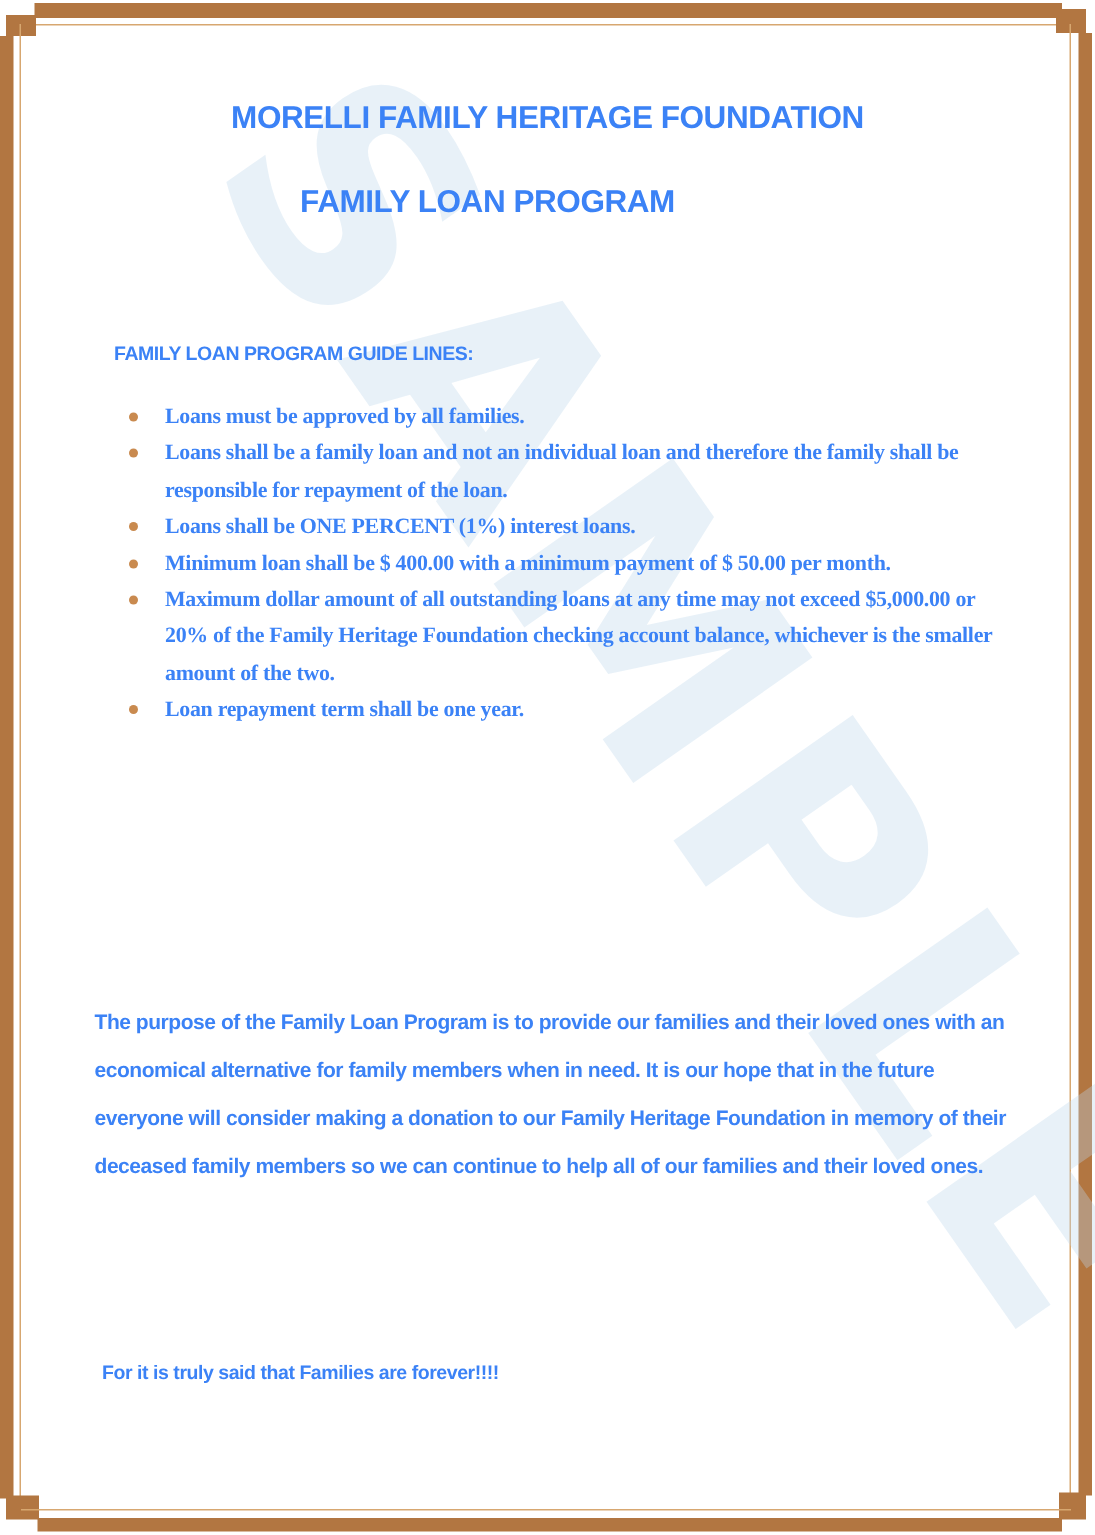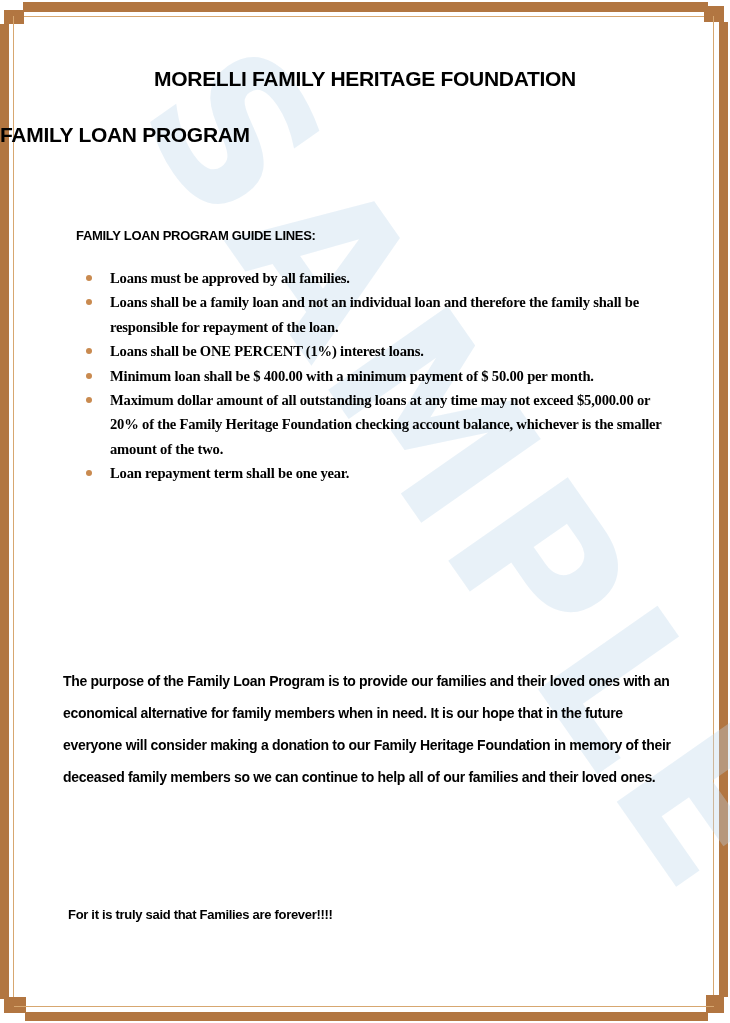--- a/index.html
+++ b/index.html
@@ -9,23 +9,23 @@
   }
   .bar { position: absolute; background: #b27641; }
   .thin { position: absolute; background: #d7a770; }
   .watermark {
     position: absolute; left: 270px; top: 230px; width: 400px; height: 480px;
     color: rgba(190, 215, 235, 0.35); font-size: 200px; font-weight: bold;
     transform: rotate(55deg); transform-origin: center; letter-spacing: 10px;
     font-family: "DejaVu Sans", sans-serif; pointer-events: none;
     display: flex; align-items: center; justify-content: center;
   }
-  .doc { position: absolute; left: 0; top: 0; width: 730px; height: 1023px; color: #000000; font-weight: bold; }
+  .doc { position: absolute; left: 0; top: 0; width: 730px; height: 1023px; color: #3b82f6; font-weight: bold; }
   .title1 { position: absolute; top: 67px; left: 0; width: 730px; text-align: center; font-size: 21px; letter-spacing: -0.3px; }
-  .title2 { position: absolute; top: 123px; left: 0; width: 650px; text-align: left; font-size: 21px; letter-spacing: -0.3px; }
+  .title2 { position: absolute; top: 123px; left: 0; width: 650px; text-align: center; font-size: 21px; letter-spacing: -0.3px; }
   .section-heading { position: absolute; top: 228px; left: 76px; font-size: 13px; letter-spacing: -0.3px; }
   ul.guidelines { position: absolute; top: 266px; left: 86px; width: 580px; margin: 0; padding: 0; list-style: none; font-size: 14.6px; line-height: 24.4px; letter-spacing: -0.2px; }
   ul.guidelines li { position: relative; padding-left: 24px; font-family: Liberation Serif, serif; }
   ul.guidelines li .bullet { position: absolute; left: 0; top: 9px; width: 6px; height: 6px; border-radius: 50%; background: #c98a4f; }
   .purpose { position: absolute; top: 665px; left: 63px; width: 615px; font-size: 14px; line-height: 32px; letter-spacing: -0.3px; }
   .closing { position: absolute; top: 907px; left: 68px; font-size: 13px; letter-spacing: -0.3px; }
 </style>
 </head>
 <body>
 

